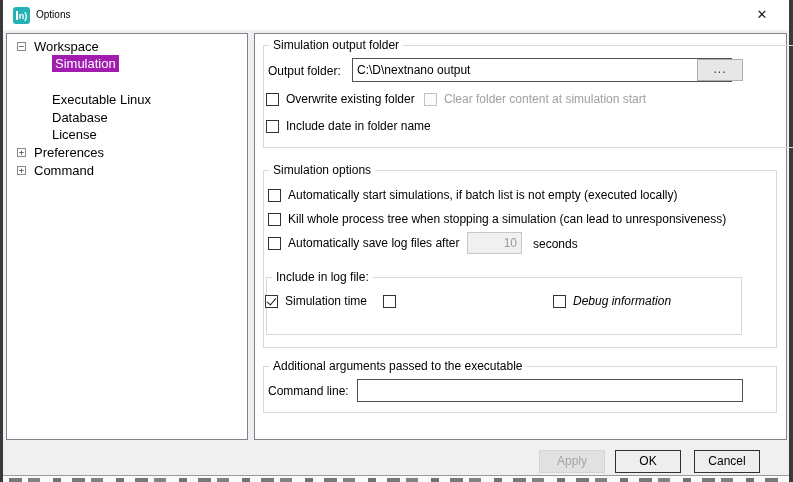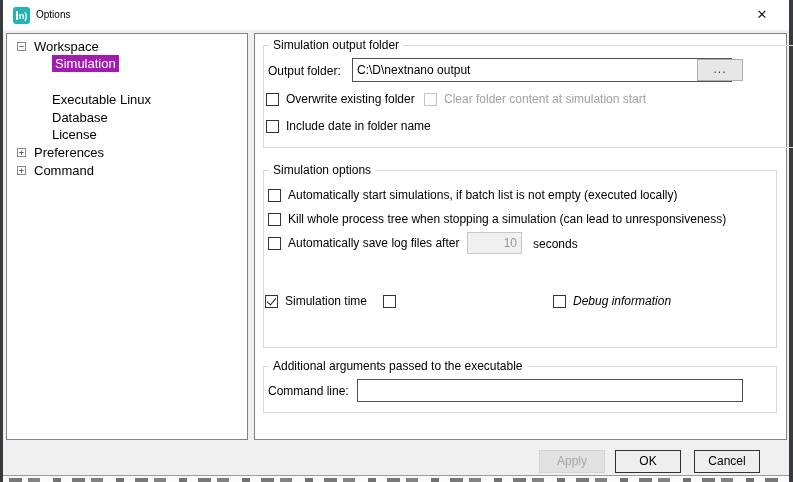--- a/index.html
+++ b/index.html
@@ -144,20 +144,23 @@
     <span class="cb-box"></span>
     <span class="lbl">Kill whole process tree when stopping a simulation (can lead to unresponsiveness)</span>
   </div>
   <div class="cb" style="left:268px; top:236px;">
     <span class="cb-box"></span>
     <span class="lbl">Automatically save log files after</span>
   </div>
   <input class="text disabled-num" style="left: 467px; top: 232px; width: 55px; height: 22px;" value="10">
   <span class="abs" style="left:533px; top:237px;">seconds</span>
 
+  <div class="group" style="left:266px; top:277px; width:476px; height:58px;">
+    <span class="gtitle">Include in log file:</span>
+  </div>
   <div class="cb" style="left:265px; top:294px;">
     <span class="cb-box checked"></span>
     <span class="lbl">Simulation time</span>
   </div>
   <div class="cb" style="left:383px; top:294px;">
     <span class="cb-box"></span>
   </div>
   <div class="cb" style="left:553px; top:294px;font-style:italic;">
     <span class="cb-box"></span>
     <span class="lbl">Debug information</span>

